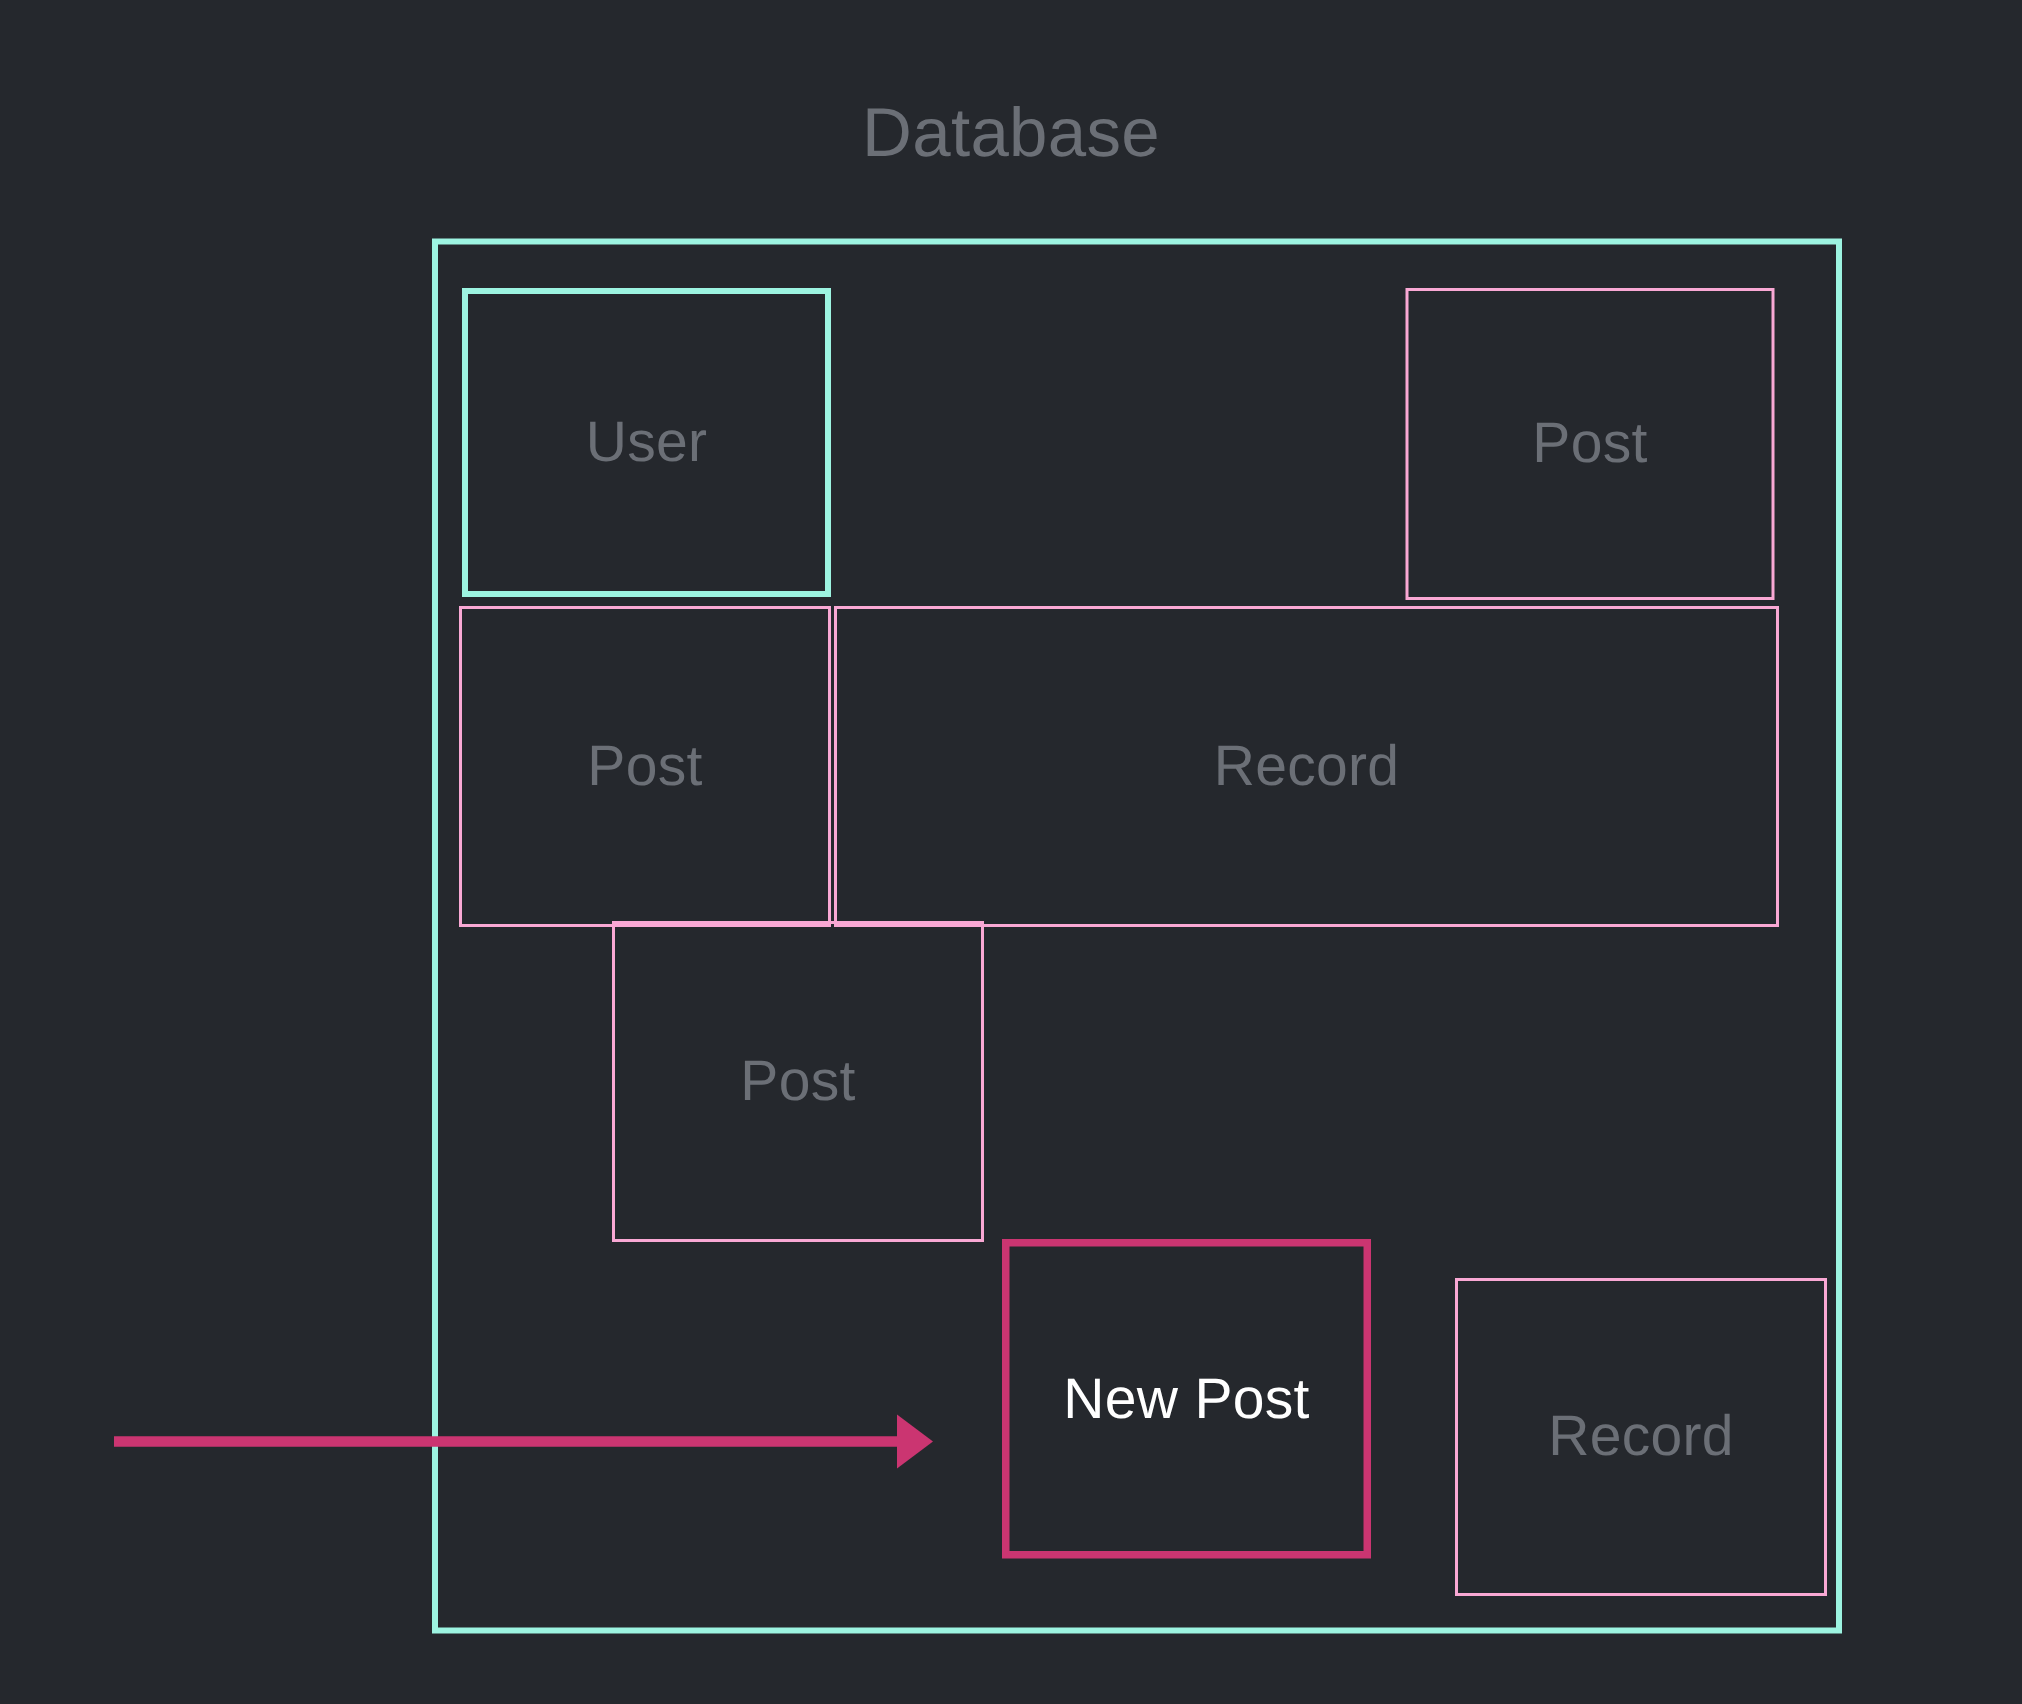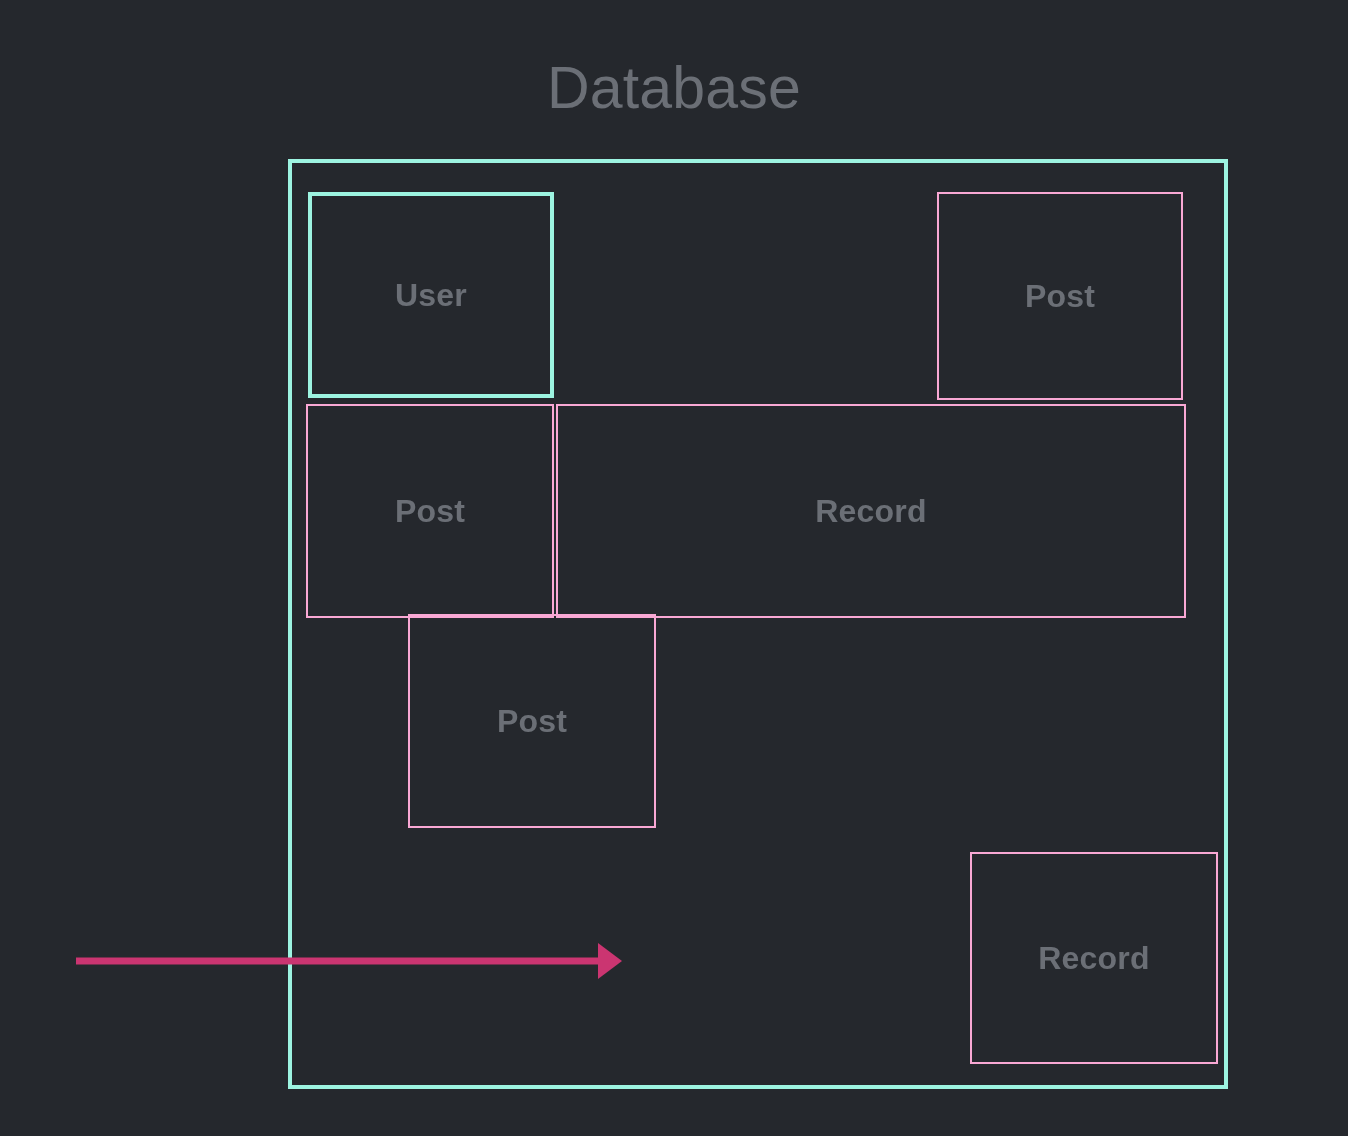--- a/index.html
+++ b/index.html
@@ -17,41 +17,40 @@
     height: 1136px;
     background: #25282d;
     overflow: hidden;
   }
   .diagram-title {
     position: absolute;
     left: 0;
     top: 60px;
     width: 1348px;
     text-align: center;
-    font-size: 59px;
+    font-size: 46px;
     line-height: 56px;
     color: #6b6f76;
     letter-spacing: 0.2px;
     white-space: nowrap;
   }
   .box {
     position: absolute;
     box-sizing: border-box;
     display: flex;
     align-items: center;
     justify-content: center;
     background: transparent;
   }
   .box-label {
-    font-size: 32px;
+    font-size: 38px;
     line-height: 50px;
     letter-spacing: 0.2px;
     white-space: nowrap;
     pointer-events: none;
-    font-weight: bold;
   }
   
   .container-box {
     border: 4px solid #9df4e1;
   }
   
   .teal-box {
     border: 4px solid #9df4e1;
   }
   .orange-box {
@@ -98,20 +97,23 @@
   </div>
 
   <div class="box orange-box" style="left:556px; top:404px; width:630px; height:214px;">
     <span class="box-label label-muted">Record</span>
   </div>
 
   <div class="box orange-box" style="left:408px; top:614px; width:248px; height:214px;">
     <span class="box-label label-muted">Post</span>
   </div>
 
+  <div class="box magenta-box" style="left:668px; top:826px; width:246px; height:213px;">
+    <span class="box-label label-bright">New Post</span>
+  </div>
 
   <div class="box orange-box" style="left:970px; top:852px; width:248px; height:212px;">
     <span class="box-label label-muted">Record</span>
   </div>
 
   <svg class="arrow" viewBox="0 0 556 46">
     <line x1="2" y1="23" x2="530" y2="23" stroke="#cb3571" stroke-width="7"></line>
     <polygon points="524,5 548,23 524,41" fill="#cb3571"></polygon>
   </svg>
 

